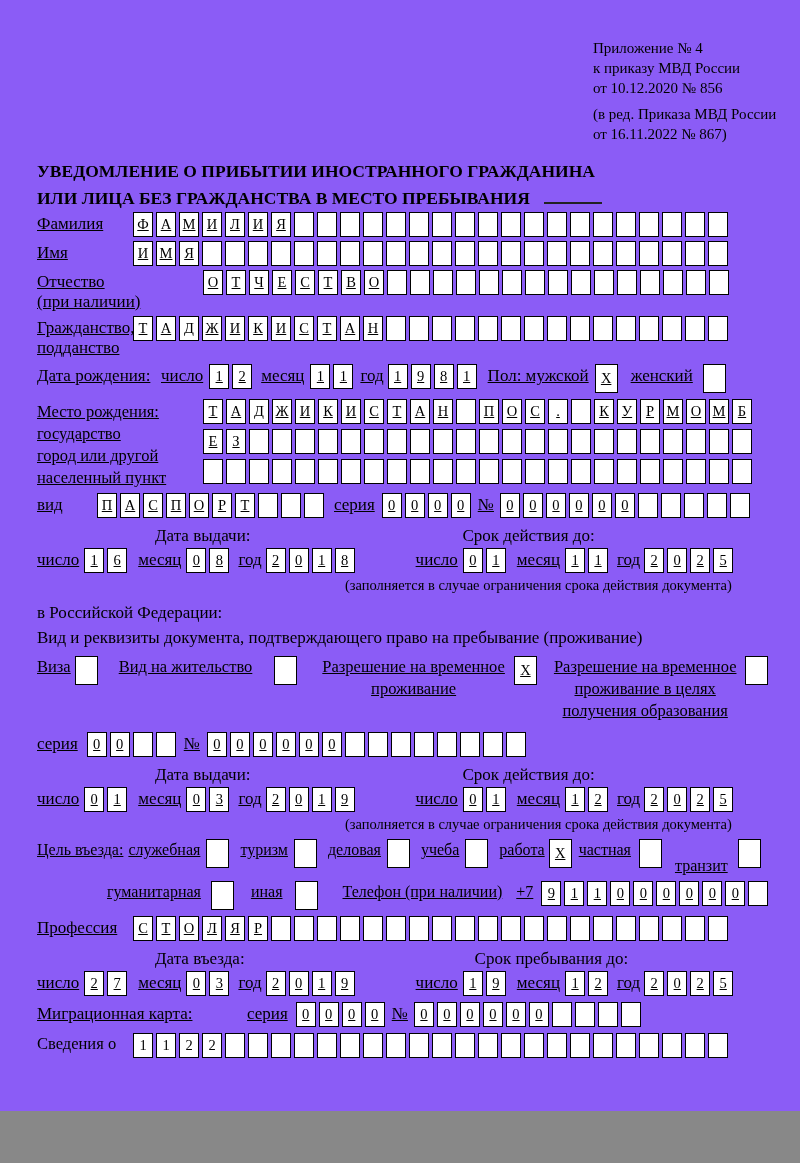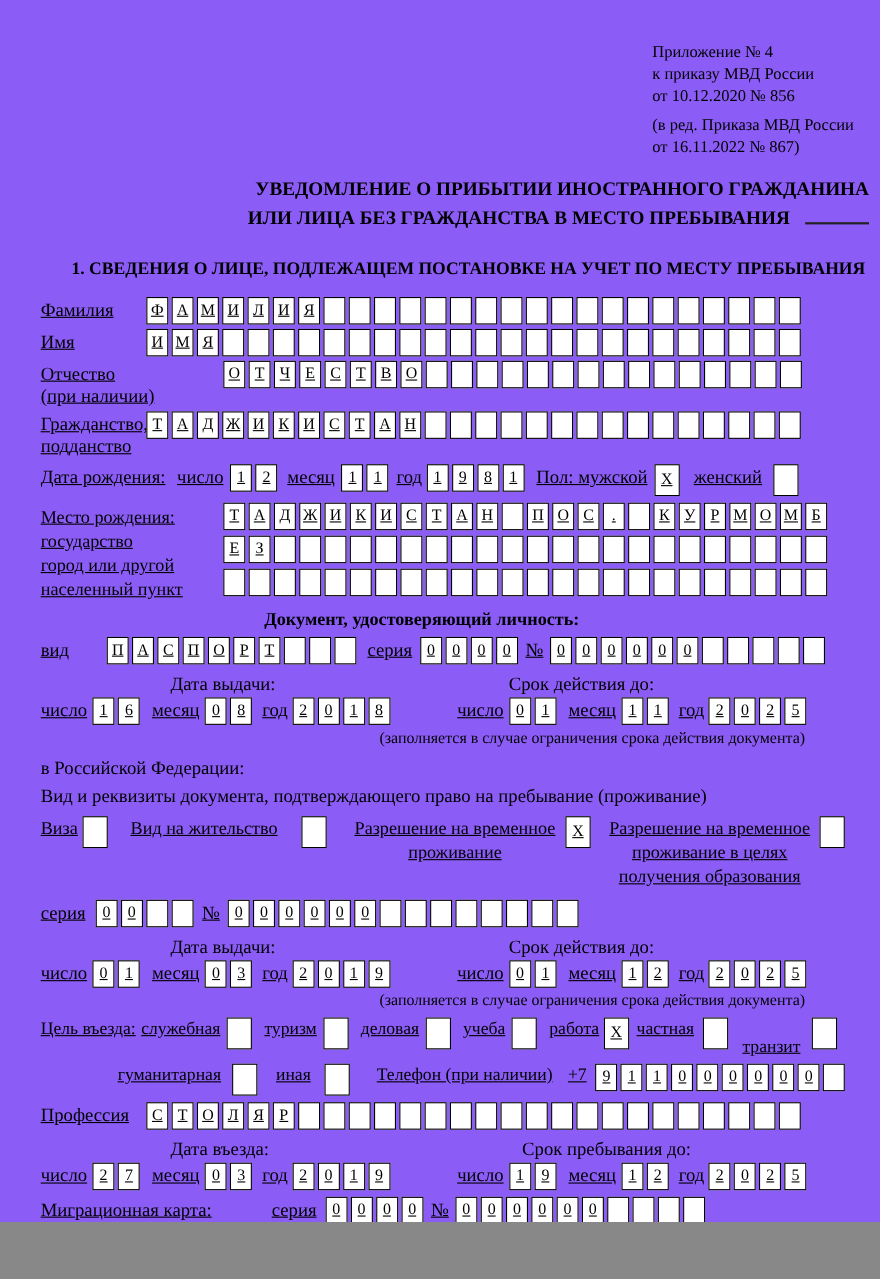--- a/index.html
+++ b/index.html
@@ -5,21 +5,21 @@
   html,body{margin:0;padding:0;background:#888;}
   .page{
     width:800px;height:1111px;background:#8b5cf6;color:#000;
     font-family:"Liberation Serif","DejaVu Serif",serif;
     box-sizing:border-box;padding:38px 10px 0 37px;
     overflow:hidden;position:relative;
   }
   .appendix{margin-left:556px;font-size:15px;line-height:20px;}
   .appendix .grp2{margin-top:6px;}
   .forma{font-weight:bold;font-size:16px;text-align:right;padding-right:30px;margin-top:16px;letter-spacing:.5px;}
-  .title{font-weight:bold;font-size:17.5px;text-align:right;margin-top:14px;line-height:27px;}
+  .title{font-weight:bold;font-size:17.5px;text-align:left;margin-top:14px;line-height:27px;}
   .title-underline{display:inline-block;width:58px;border-bottom:2px solid #222;height:14px;margin-left:14px;}
   .sec-heading{font-weight:bold;font-size:16px;margin:24px 0 16px 28px;}
 
   .row{display:flex;align-items:flex-start;margin-bottom:4px;text-decoration:underline;}
   .flabel{flex:none;width:96px;font-size:17px;padding-top:2px;line-height:20px;}
   .flabel.wide{width:166px;}
   .cells{display:flex;flex-wrap:nowrap;}
   .cell{
     flex:none;width:18px;height:23px;border:1.6px solid #000;margin-right:3px;
     display:flex;align-items:center;justify-content:center;
@@ -54,21 +54,20 @@
     <div>от 10.12.2020 № 856</div>
     <div class="grp2">(в ред. Приказа МВД России</div>
     <div>от 16.11.2022 № 867)</div>
   </div>
 
   <div class="title">
     <div>УВЕДОМЛЕНИЕ О ПРИБЫТИИ ИНОСТРАННОГО ГРАЖДАНИНА</div>
     <div><span>ИЛИ ЛИЦА БЕЗ ГРАЖДАНСТВА В МЕСТО ПРЕБЫВАНИЯ</span><span class="title-underline"></span></div>
   </div>
 
-  <div class="sec-heading">1. СВЕДЕНИЯ О ЛИЦЕ, ПОДЛЕЖАЩЕМ ПОСТАНОВКЕ НА УЧЕТ ПО МЕСТУ ПРЕБЫВАНИЯ</div>
 
   <div class="row">
     <span class="flabel">Фамилия</span>
     <span class="cells">
         <span class="cell">Ф</span>
         <span class="cell">А</span>
         <span class="cell">М</span>
         <span class="cell">И</span>
         <span class="cell">Л</span>
         <span class="cell">И</span>
@@ -305,21 +304,20 @@
           <span class="cell"></span>
           <span class="cell"></span>
           <span class="cell"></span>
           <span class="cell"></span>
           <span class="cell"></span>
           <span class="cell"></span>
         </span>
     </span>
   </div>
 
-  <div class="doc-heading">Документ, удостоверяющий личность:</div>
   <div class="row">
     <span class="lbl" style="width:60px;flex:none;">вид</span>
     <span class="cells">
         <span class="cell">П</span>
         <span class="cell">А</span>
         <span class="cell">С</span>
         <span class="cell">П</span>
         <span class="cell">О</span>
         <span class="cell">Р</span>
         <span class="cell">Т</span>

